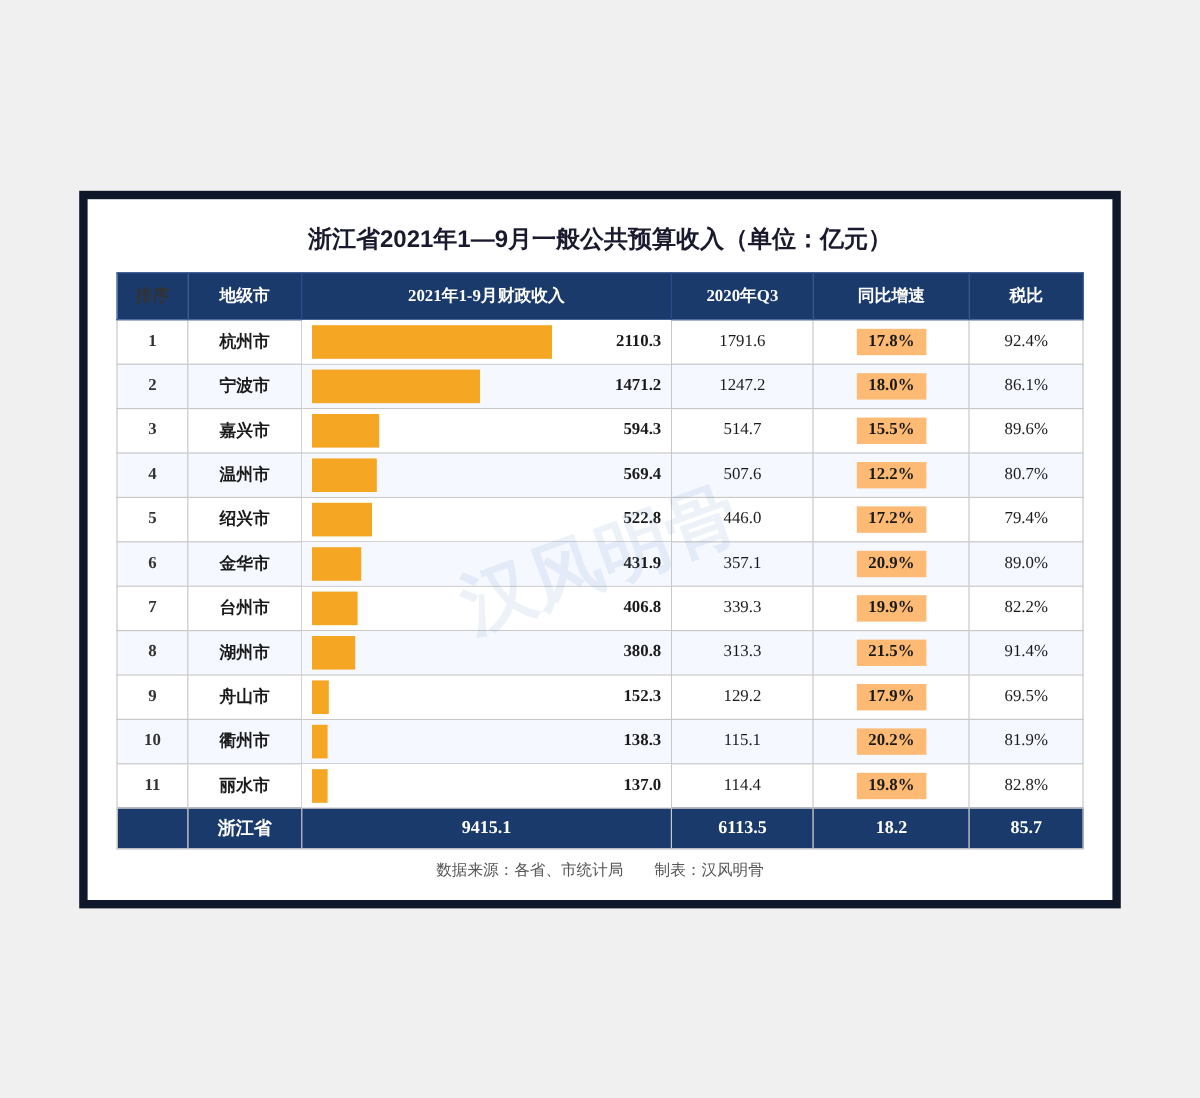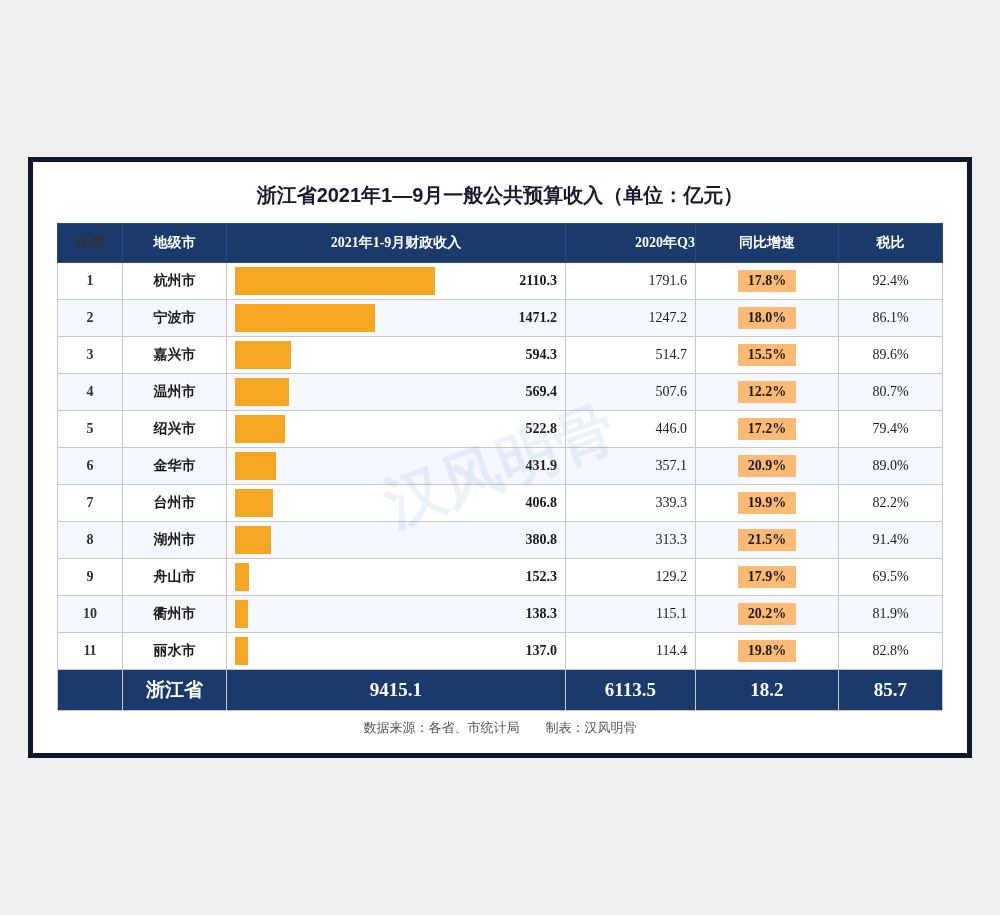--- a/index.html
+++ b/index.html
@@ -6,23 +6,23 @@
     body {
       background: #f0f0f0;
       display: flex;
       justify-content: center;
       align-items: center;
       min-height: 100vh;
       font-family: 'SimSun', 'STSong', serif;
     }
     .card {
       background: white;
-      width: 944px;
+      width: 868px;
       padding: 20px 24px 16px;
-      border: 5px solid #0f172a;
+      border: 7px solid #0f172a;
     }
     .main-title {
       text-align: center;
       font-size: 20px;
       font-weight: bold;
       color: #1a1a2e;
       margin-bottom: 14px;
       font-family: 'SimHei', 'STHeiti', sans-serif;
     }
     table {
@@ -59,21 +59,20 @@
     }
     .city-col {
       width: 80px;
       font-weight: bold;
     }
     .revenue-col {
       width: 220px;
     }
     .q3-col {
       width: 100px;
-      text-align: right;
     }
     .growth-col {
       width: 110px;
     }
     .tax-col {
       width: 80px;
     }
     .bar-cell {
       position: relative;
       padding: 4px 8px;
@@ -101,21 +100,21 @@
       color: #1a1a1a;
       font-weight: bold;
       padding: 3px 10px;
       display: inline-block;
       font-size: 14px;
     }
     .total-row td {
       background: #1a3a6b !important;
       color: white !important;
       font-weight: bold;
-      font-size: 19px;
+      font-size: 15px;
     }
     .footer {
       text-align: center;
       margin-top: 8px;
       font-size: 13px;
       color: #555;
     }
     .watermark {
       position: absolute;
       top: 50%;

